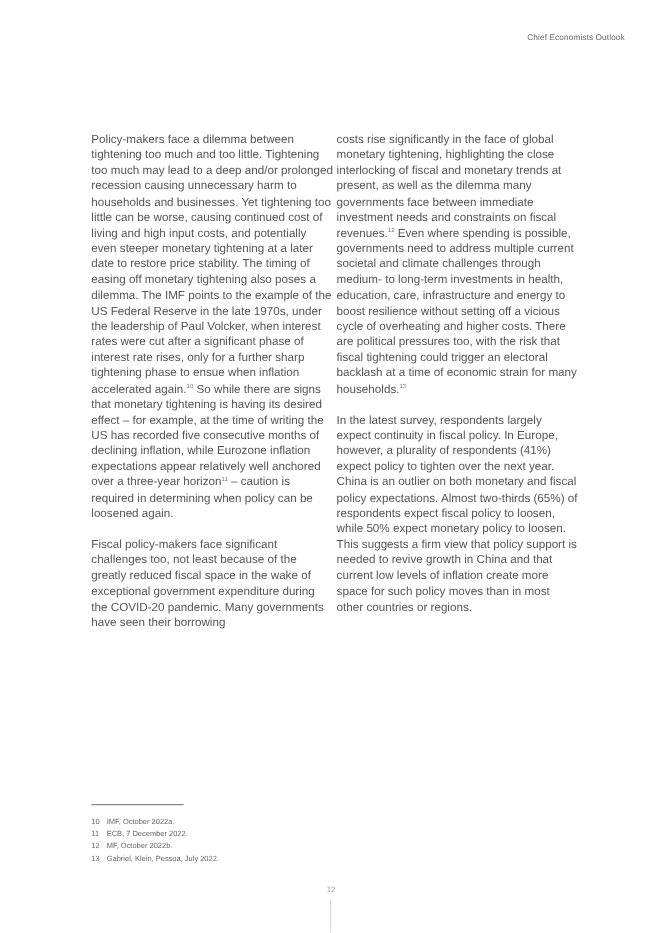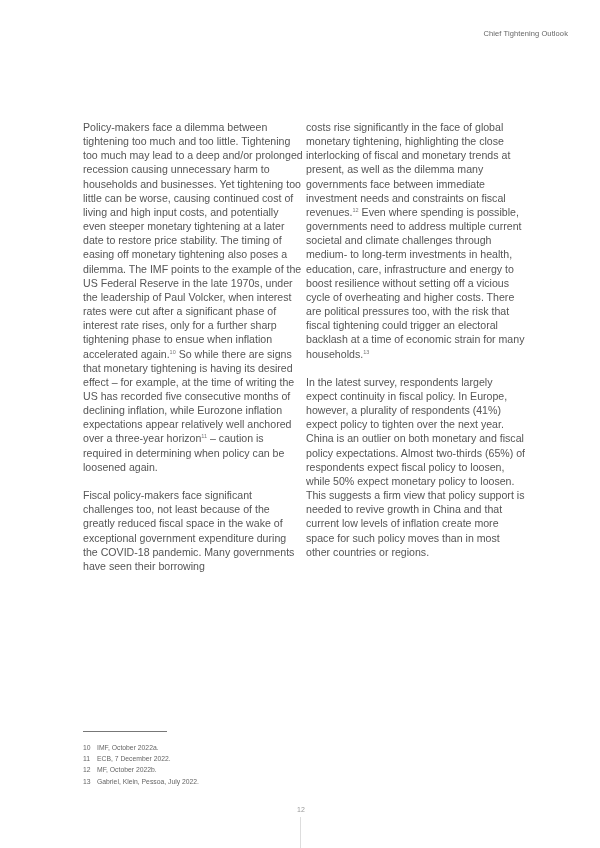--- a/index.html
+++ b/index.html
@@ -31,25 +31,25 @@
     .page-num {
       position: absolute; left: 297px; top: 806px; font-size: 7px; color: #999999;
     }
     .page-line {
       position: absolute; left: 300px; top: 817px; width: 1px; height: 31px; background: #dddddd;
     }
   </style>
 </head>
 <body>
 
-<div class="header-title">Chief Tightening Outlook</div>
+<div class="header-title">Chief Economists Outlook</div>
 
 <div class="col col-left">
   <p><span>Policy-makers face a dilemma between tightening too much and too little. Tightening too much may lead to a deep and/or prolonged recession causing unnecessary harm to households and businesses. Yet tightening too little can be worse, causing continued cost of living and high input costs, and potentially even steeper monetary tightening at a later date to restore price stability. The timing of easing off monetary tightening also poses a dilemma. The IMF points to the example of the US Federal Reserve in the late 1970s, under the leadership of Paul Volcker, when interest rates were cut after a significant phase of interest rate rises, only for a further sharp tightening phase to ensue when inflation accelerated again.</span><sup>10</sup><span> So while there are signs that monetary tightening is having its desired effect – for example, at the time of writing the US has recorded five consecutive months of declining inflation, while Eurozone inflation expectations appear relatively well anchored over a three-year horizon</span><sup>11</sup><span> – caution is required in determining when policy can be loosened again.</span></p>
-  <p>Fiscal policy-makers face significant challenges too, not least because of the greatly reduced fiscal space in the wake of exceptional government expenditure during the COVID-18 pandemic. Many governments have seen their borrowing</p>
+  <p>Fiscal policy-makers face significant challenges too, not least because of the greatly reduced fiscal space in the wake of exceptional government expenditure during the COVID-20 pandemic. Many governments have seen their borrowing</p>
 </div>
 
 <div class="col col-right">
   <p><span>costs rise significantly in the face of global monetary tightening, highlighting the close interlocking of fiscal and monetary trends at present, as well as the dilemma many governments face between immediate investment needs and constraints on fiscal revenues.</span><sup>12</sup><span> Even where spending is possible, governments need to address multiple current societal and climate challenges through medium- to long-term investments in health, education, care, infrastructure and energy to boost resilience without setting off a vicious cycle of overheating and higher costs. There are political pressures too, with the risk that fiscal tightening could trigger an electoral backlash at a time of economic strain for many households.</span><sup>13</sup></p>
   <p>In the latest survey, respondents largely expect continuity in fiscal policy. In Europe, however, a plurality of respondents (41%) expect policy to tighten over the next year. China is an outlier on both monetary and fiscal policy expectations. Almost two-thirds (65%) of respondents expect fiscal policy to loosen, while 50% expect monetary policy to loosen. This suggests a firm view that policy support is needed to revive growth in China and that current low levels of inflation create more space for such policy moves than in most other countries or regions.</p>
 </div>
 
 <div class="fn-rule"></div>
 
 <div class="footnotes">

